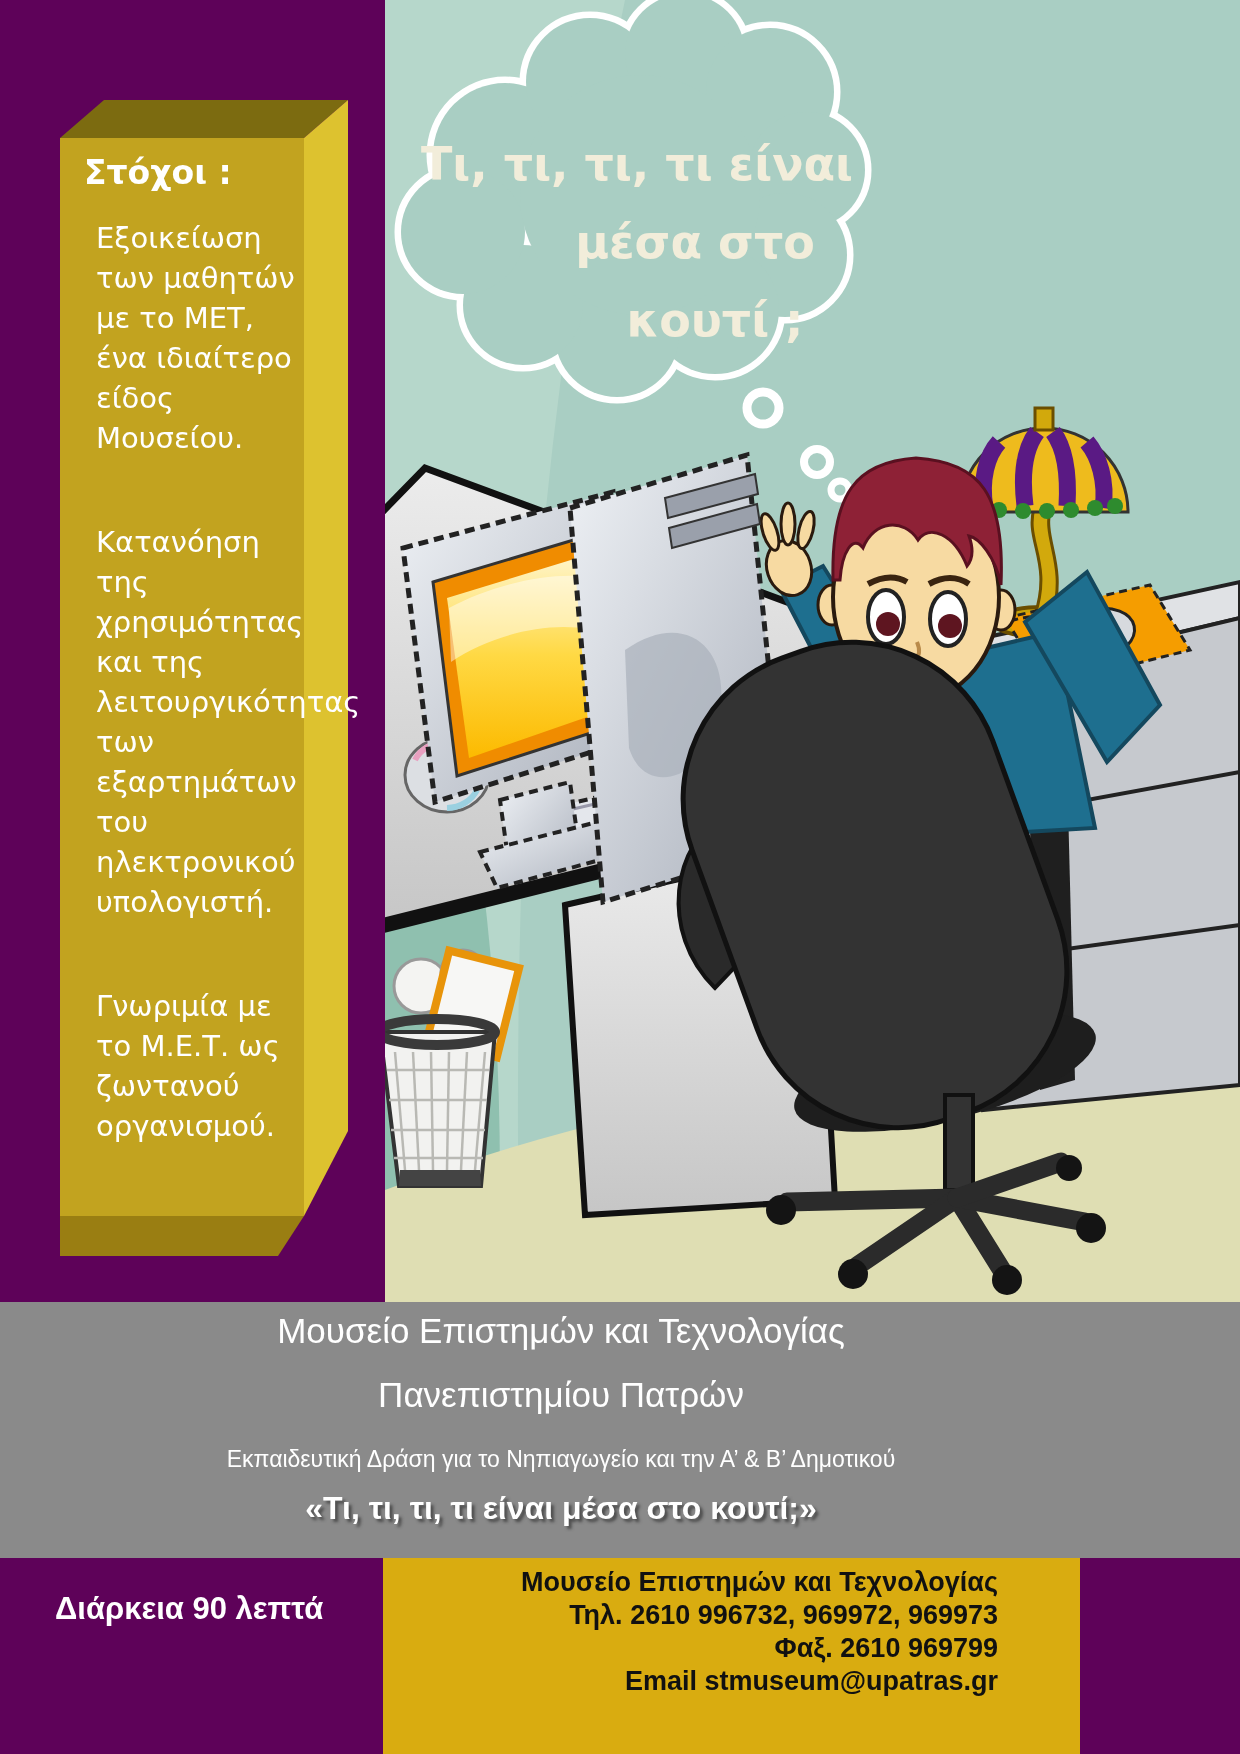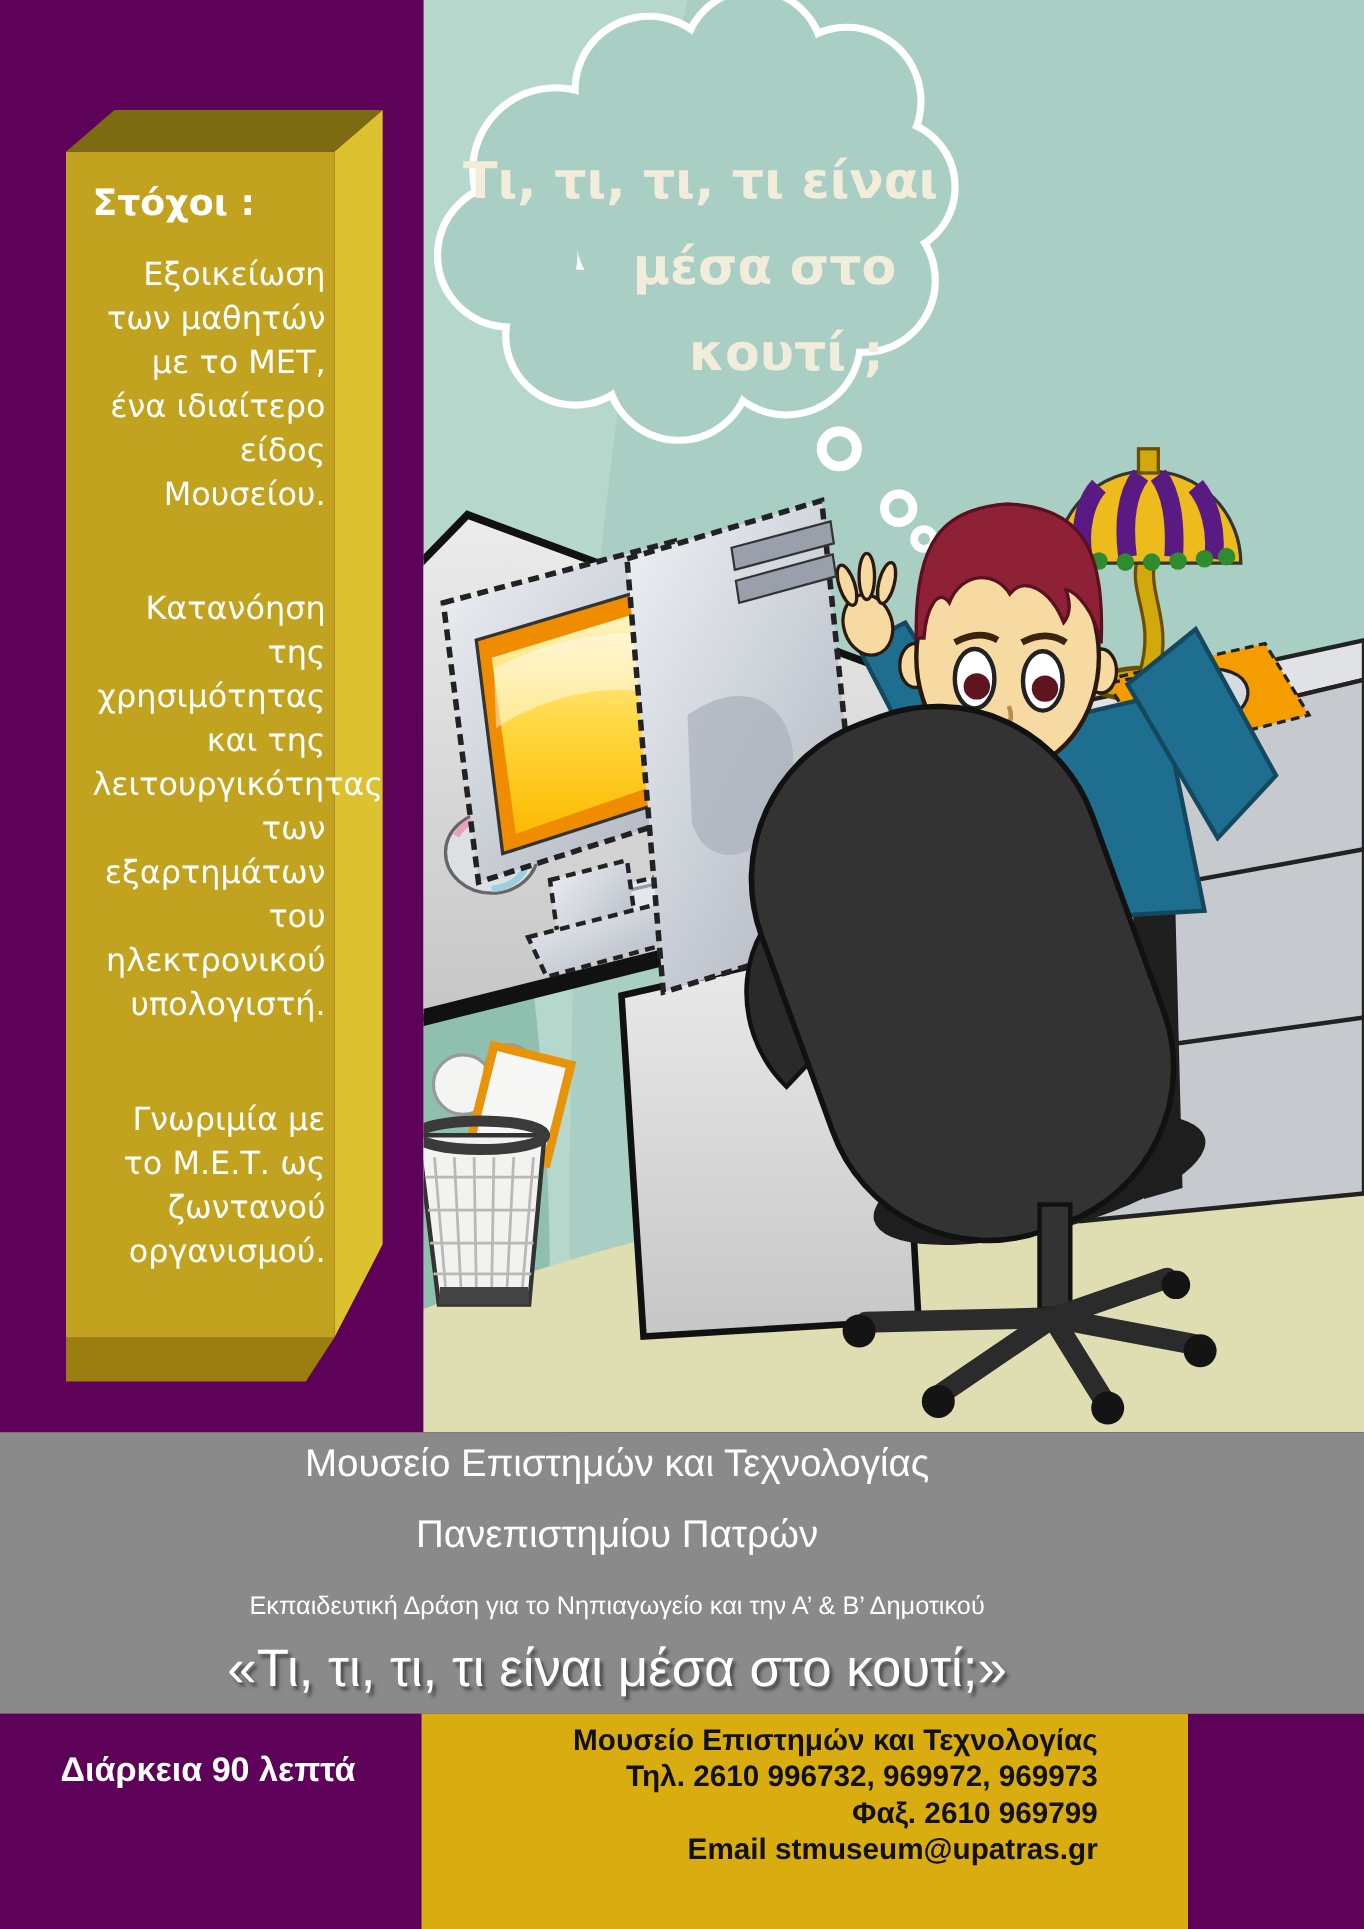--- a/index.html
+++ b/index.html
@@ -2,33 +2,33 @@
 <html><head>
 <meta charset="utf-8">
 <style>
   html,body{margin:0;padding:0;background:#444;}
   .poster{position:relative;width:1240px;height:1754px;overflow:hidden;
           background:#5e0259;font-family:"DejaVu Sans",sans-serif;}
   
   .goalbox{position:absolute;left:52px;top:96px;width:296px;height:1170px;}
   .goalbox svg{position:absolute;left:0;top:0;}
   .goalbox-content{position:absolute;left:32px;top:52px;width:212px;color:#fff;}
-  .goalbox-title{font-size:33px;font-weight:bold;margin:16px 0 26px 0;}
-  .goal{font-size:29px;line-height:1.38;margin:0 0 64px 0;font-weight:normal;text-align:right;}
+  .goalbox-title{font-size:33px;font-weight:bold;margin:5px 0 26px 0;}
+  .goal{font-size:29px;line-height:1.38;margin:0 0 64px 12px;font-weight:normal;}
   
   .art{position:absolute;left:385px;top:0;width:855px;height:1302px;}
   .art text{font-family:"DejaVu Sans",sans-serif;font-weight:bold;fill:#f2edda;}
   
   .band{position:absolute;left:0;top:1302px;width:1240px;height:256px;background:#8a8a8a;}
   .band-inner{padding-right:118px;text-align:center;color:#fff;
               font-family:"Liberation Sans",sans-serif;}
   .band-line1{font-size:35px;padding-top:9px;}
   .band-line2{font-size:35px;padding-top:24px;}
   .band-sub{font-size:23px;padding-top:31px;}
-  .band-headline{font-size:48px;font-weight:normal;padding-top:17px;
+  .band-headline{font-size:32px;font-weight:bold;padding-top:17px;
                  text-shadow:3px 3px 3px rgba(70,70,70,0.9);}
   
   .footer{position:absolute;left:0;top:1558px;width:1080px;height:196px;display:flex;}
   .footer-left{width:383px;height:196px;background:#5e0259;position:relative;}
   .duration{position:absolute;left:55px;top:33px;color:#fff;font-size:31px;font-weight:bold;
             font-family:"Liberation Sans",sans-serif;}
   .footer-right{flex:1;height:196px;background:#d9ac10;}
   .contact{padding:8px 82px 0 0;text-align:right;color:#111;font-weight:bold;
            font-size:27px;line-height:33px;font-family:"Liberation Sans",sans-serif;}
 </style>

